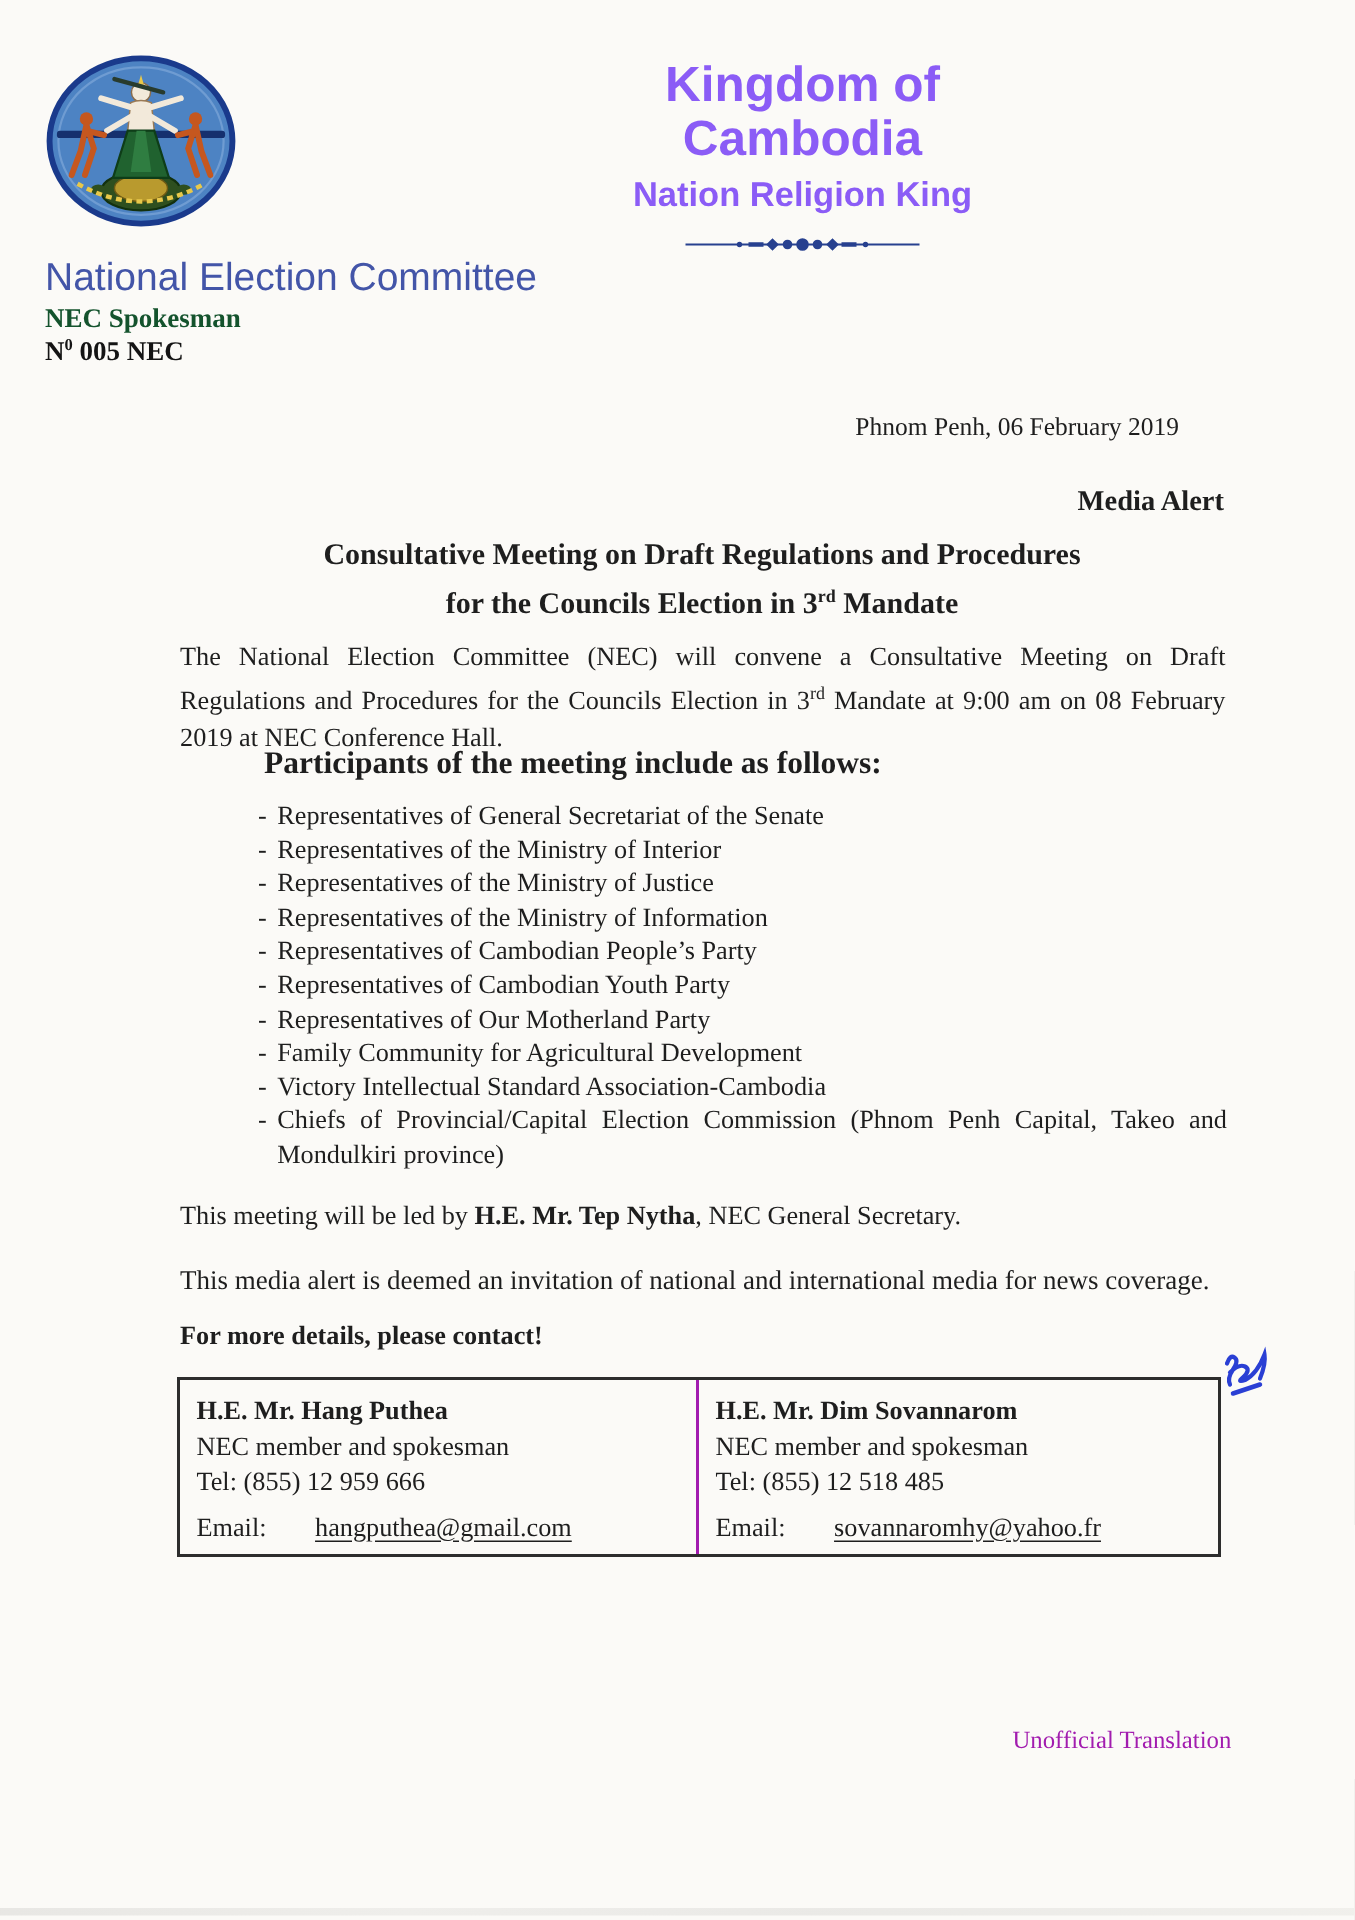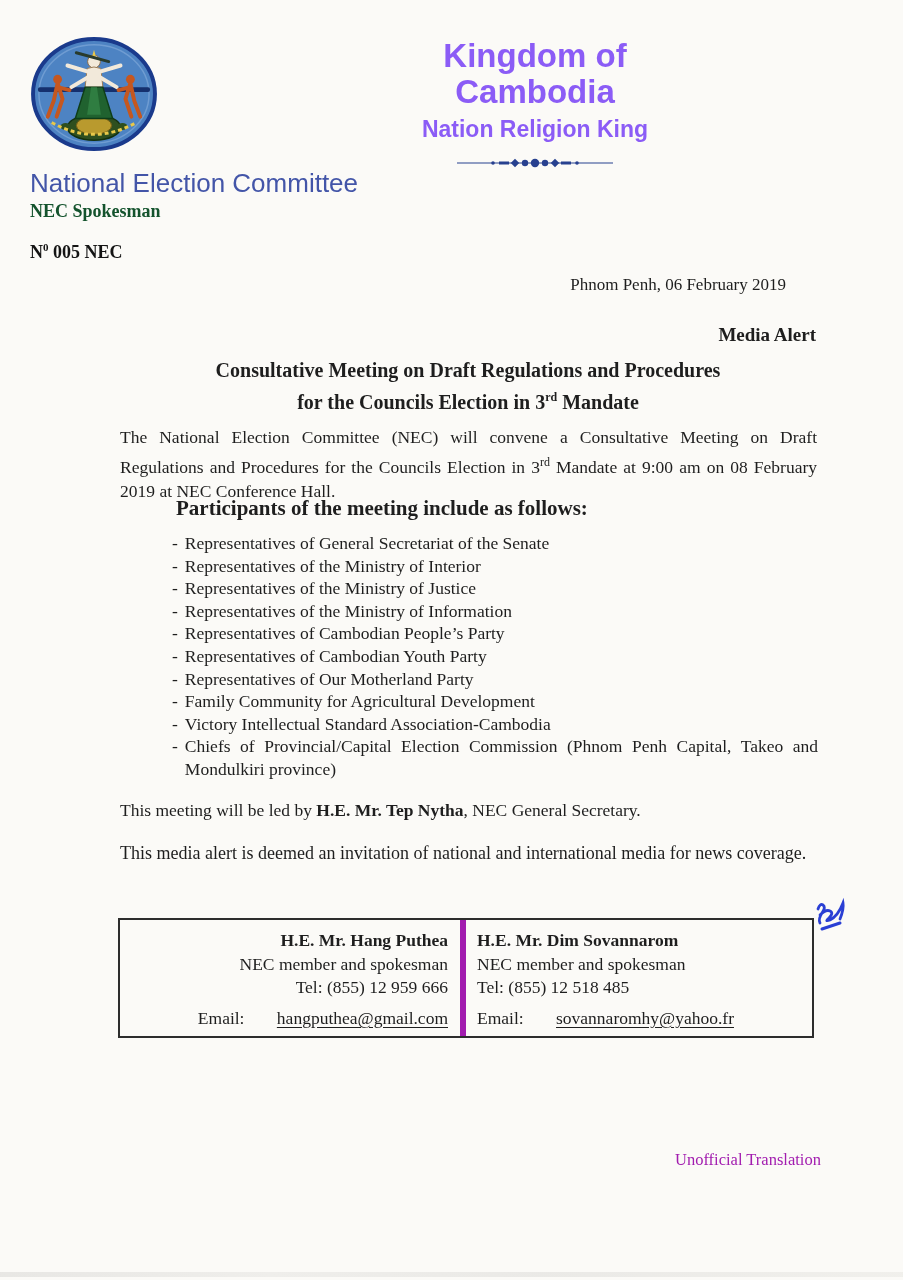--- a/index.html
+++ b/index.html
@@ -29,21 +29,21 @@
     letter-spacing: 0px;
     white-space: nowrap;
   }
   .org-sub {
     font-family: "Liberation Serif", serif;
     font-weight: bold;
     font-size: 18px;
     color: #14532d;
     margin-top: 2px;
   }
-  .doc-no { font-weight: bold; font-size: 18px; color: #141414; margin-top: 19px; }
+  .doc-no { font-weight: bold; font-size: 18px; color: #141414; margin-top: 1px; }
   .doc-no sup { font-size: 11px; }
   .header-right {
     position: absolute;
     left: 360px; top: 38px;
     width: 350px;
     text-align: center;
     font-family: "Liberation Sans", sans-serif;
     color: #8b5cf6;
   }
   .kingdom { font-size: 33px; font-weight: bold; line-height: 1.1; }
@@ -119,21 +119,21 @@
     border: 2px solid #2d2d2d;
     display: flex;
     background: transparent;
   }
   .contact-cell {
     flex: 1 1 50%;
     padding: 9px 12px 0 11px;
     font-size: 17.5px;
     line-height: 23.5px;
   }
-  .contact-cell.first { border-right: 6px solid #a21caf; text-align: right; }
+  .contact-cell.first { border-right: 2px solid #a21caf; }
   .contact-name { font-weight: bold; }
   .contact-email { margin-top: 7px; }
   .email-link { text-decoration: underline; text-underline-offset: 3px; margin-left: 28px; }
   .pen-mark {
     position: absolute;
     left: 810px; top: 893px;
     width: 46px; height: 54px;
   }
   
   .footer-note {
@@ -262,20 +262,21 @@
         <span class="txt">Victory Intellectual Standard Association-Cambodia</span>
       </div>
     <div class="p-item justify">
         <span class="dash">-</span>
         <span class="txt">Chiefs of Provincial/Capital Election Commission (Phnom Penh Capital, Takeo and Mondulkiri province)</span>
       </div>
   </div>
 
   <p class="led-by"><span>This meeting will be led by </span><b>H.E. Mr. Tep Nytha</b><span>, NEC General Secretary.</span></p>
   <p class="invitation">This media alert is deemed an invitation of national and international media for news coverage.</p>
+  <div class="contact-heading">For more details, please contact!</div>
 
   <div class="contact-table">
     <div class="contact-cell first">
       <div class="contact-name">H.E. Mr. Hang Puthea</div>
       <div class="contact-role">NEC member and spokesman</div>
       <div class="contact-tel"><span>Tel: </span><span>(855) 12 959 666</span></div>
       <div class="contact-email"><span>Email: </span><span class="email-link">hangputhea@gmail.com</span></div>
     </div>
     <div class="contact-cell">
       <div class="contact-name">H.E. Mr. Dim Sovannarom</div>

